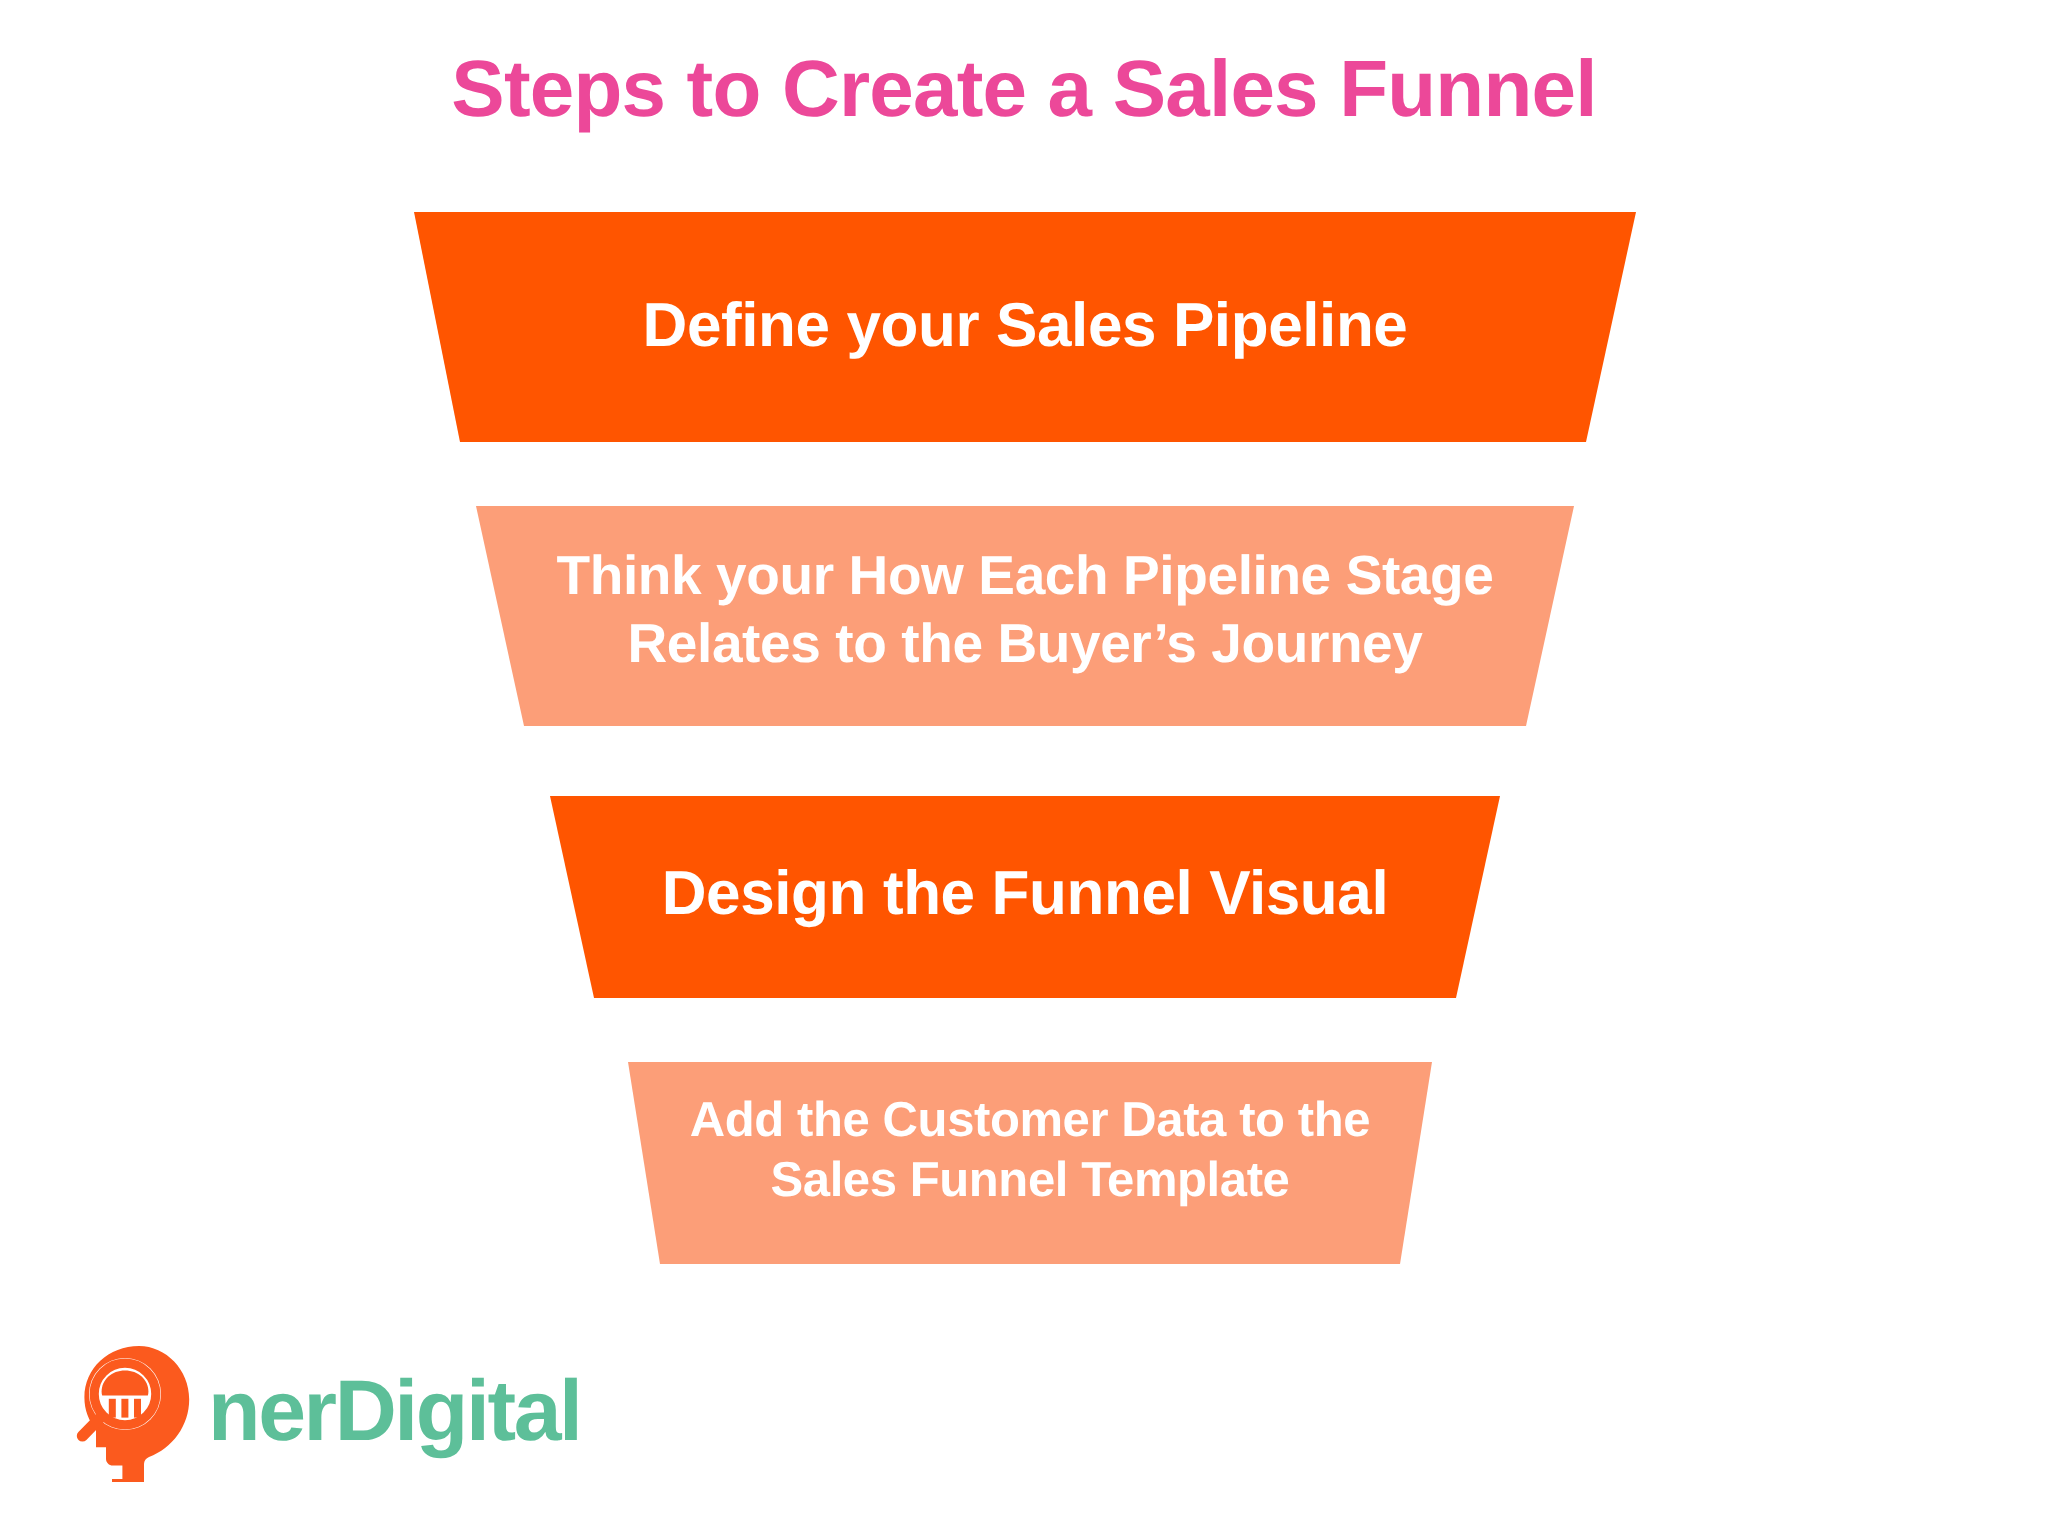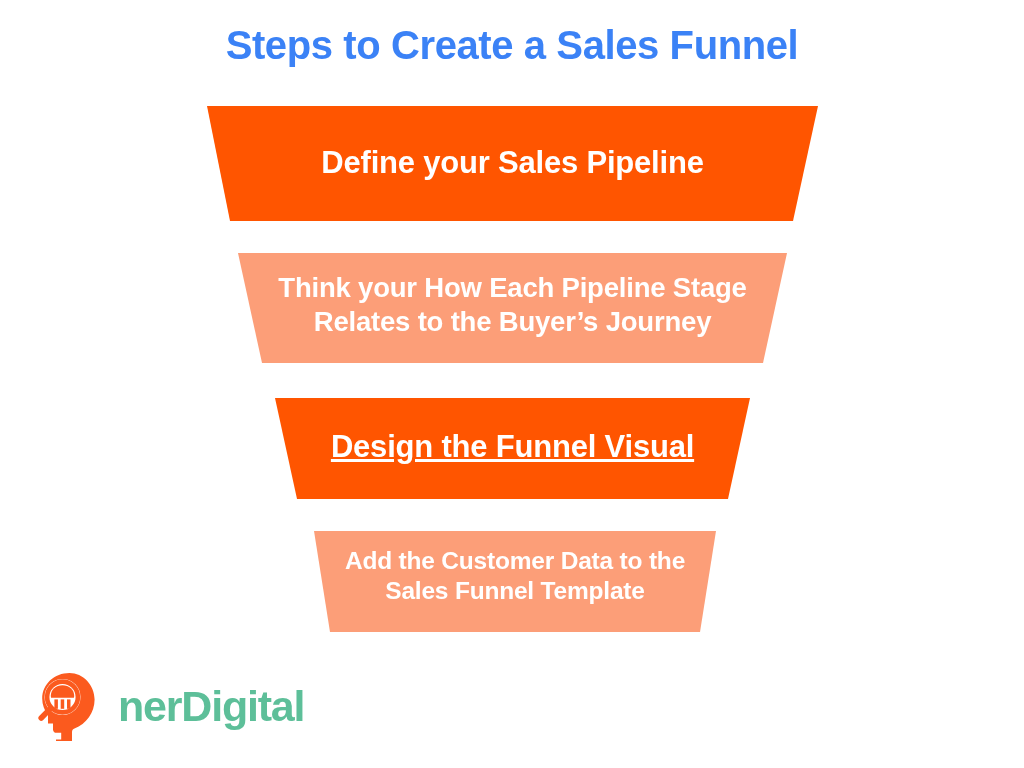--- a/index.html
+++ b/index.html
@@ -26,21 +26,21 @@
   
   .page-title {
     position: absolute;
     left: 0;
     top: 22px;
     width: 1024px;
     text-align: center;
     font-size: 40px;
     font-weight: 700;
     letter-spacing: -0.4px;
-    color: #3b82f6;
+    color: #ec4899;
     line-height: 1.15;
     font-family: "Liberation Sans", sans-serif;
   }
 
   
   .funnel {
     position: absolute;
     left: 0;
     top: 0;
     width: 908px;
@@ -82,21 +82,20 @@
     left: 238px;
     top: 271px;
     width: 549px;
     font-size: 27.5px;
   }
   .step-3-label {
     left: 275px;
     top: 428px;
     width: 475px;
     font-size: 31px;
-    text-decoration: underline;
   }
   .step-4-label {
     left: 314px;
     top: 546px;
     width: 402px;
     font-size: 24.5px;
     text-align: center;
   }
 
   
@@ -109,21 +108,21 @@
     display: flex;
     align-items: center;
   }
   .logo-mark {
     width: 62px;
     height: 70px;
     flex: 0 0 auto;
     display: block;
   }
   .logo-wordmark {
-    margin-left: 20px;
+    margin-left: 6px;
     font-size: 43px;
     font-weight: 700;
     letter-spacing: -1.2px;
     color: #5dbf99;
     font-family: "Liberation Sans", sans-serif;
     line-height: 1;
     white-space: nowrap;
   }
 </style>
 </head>

